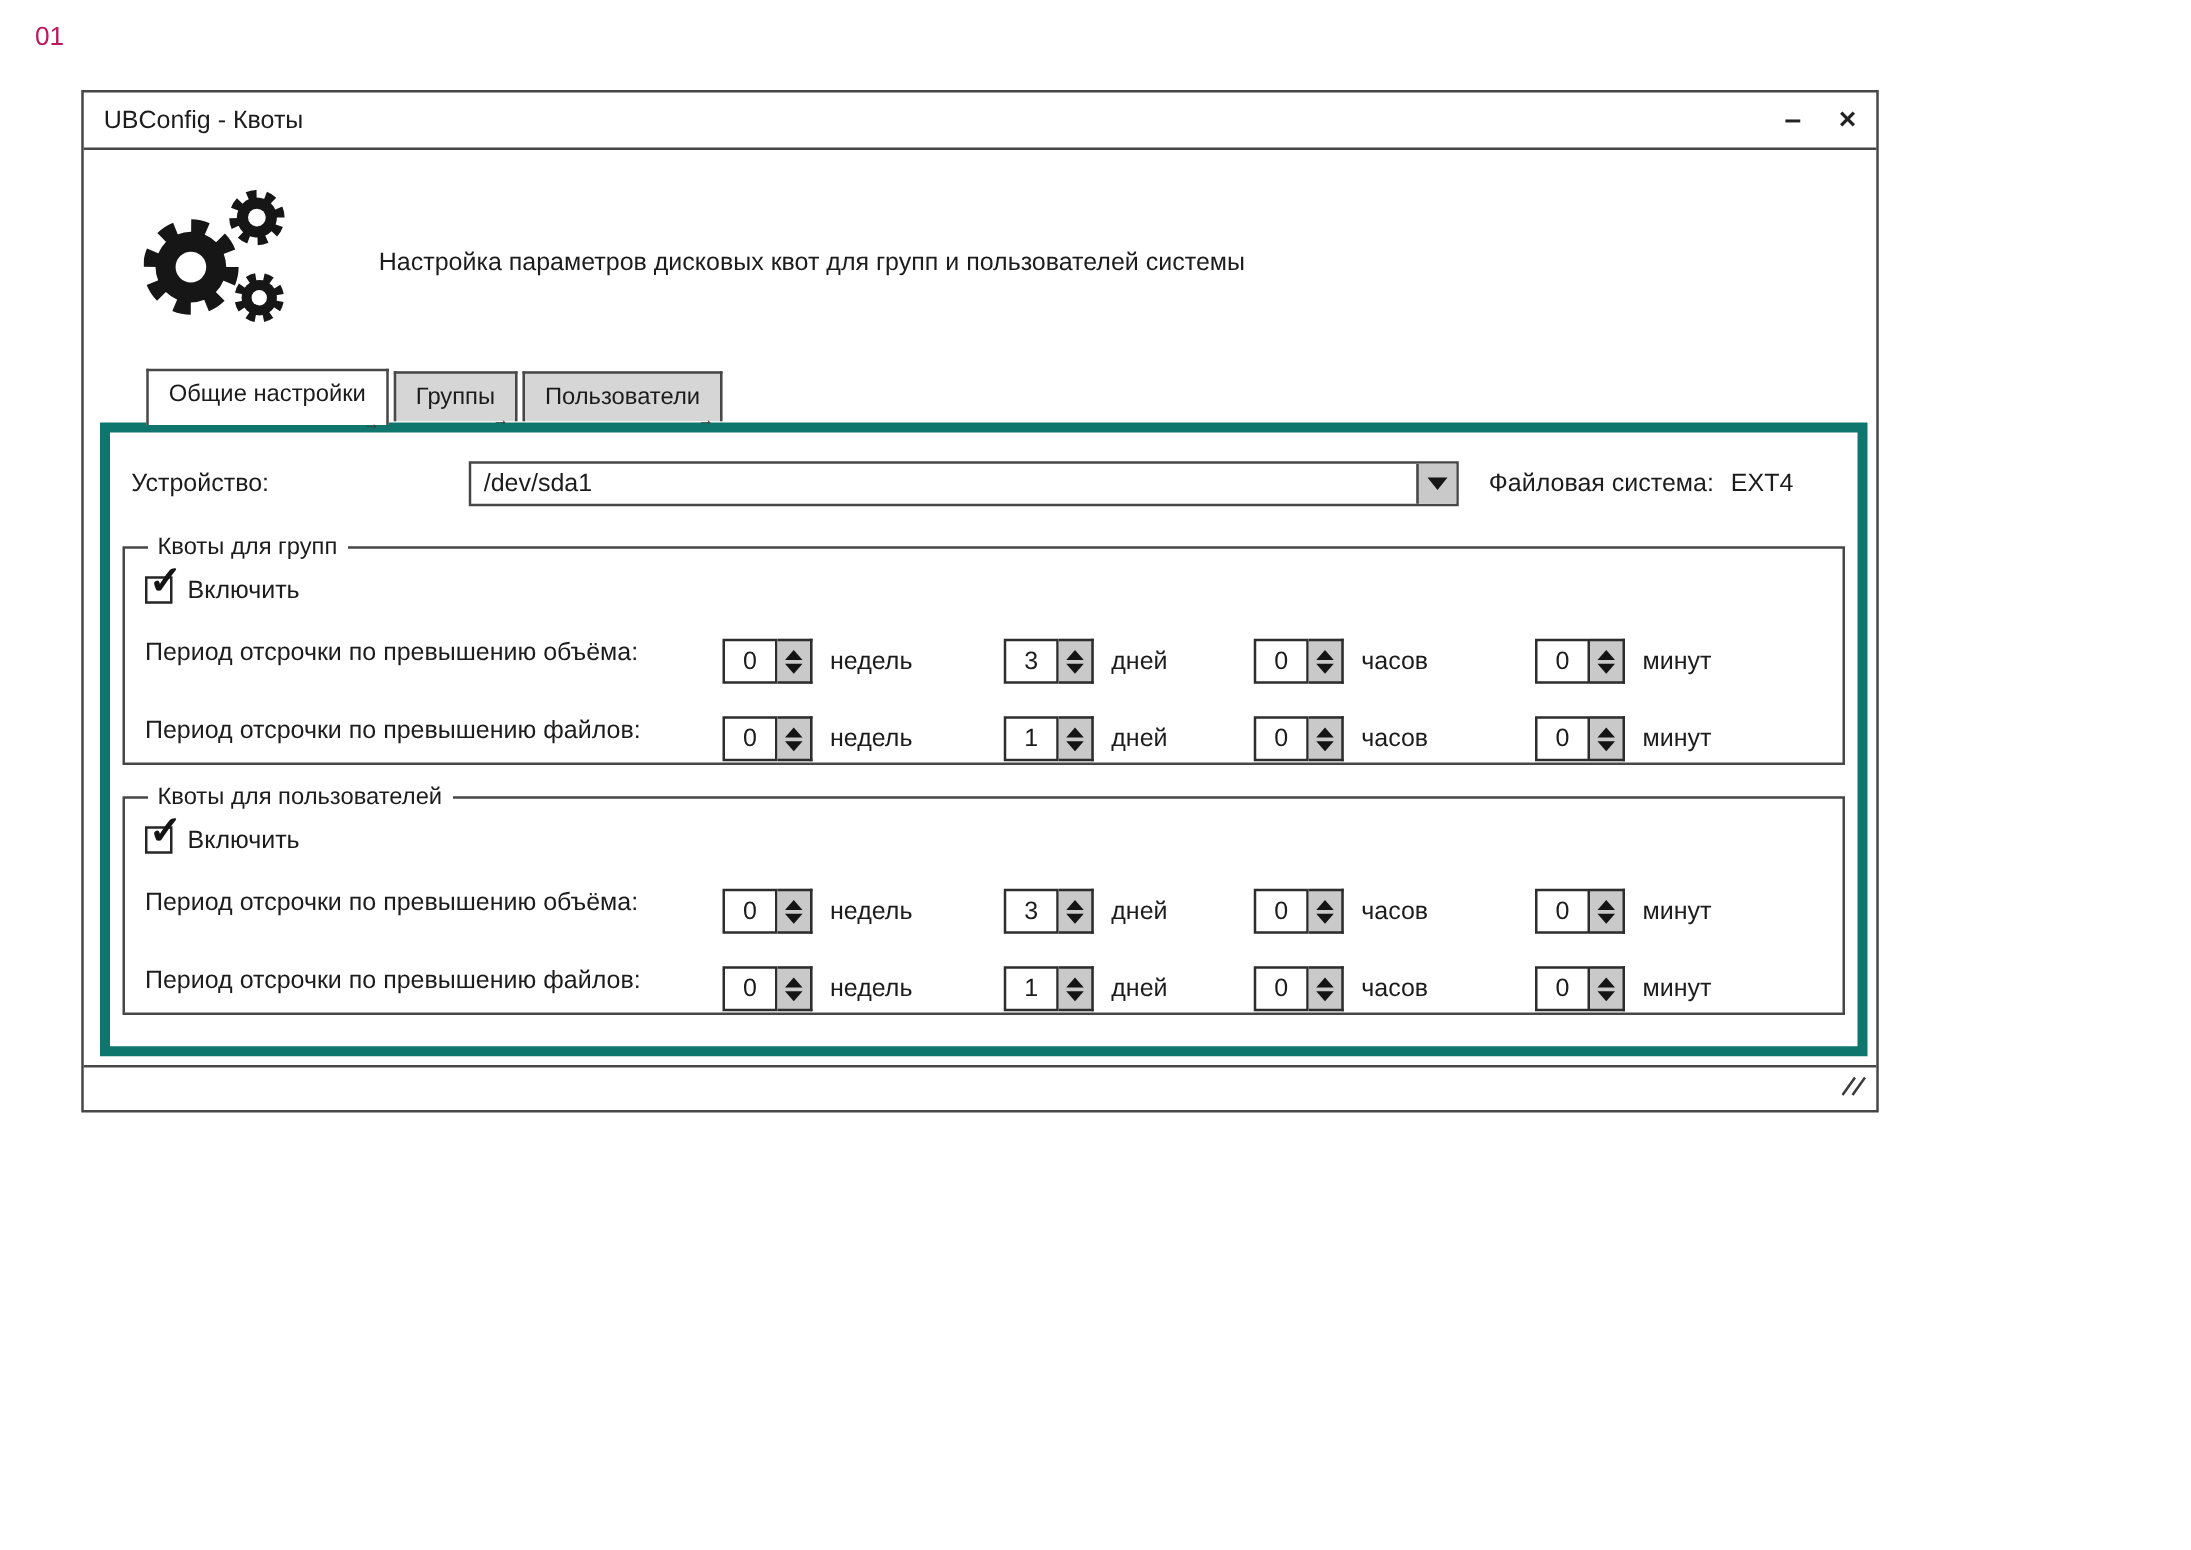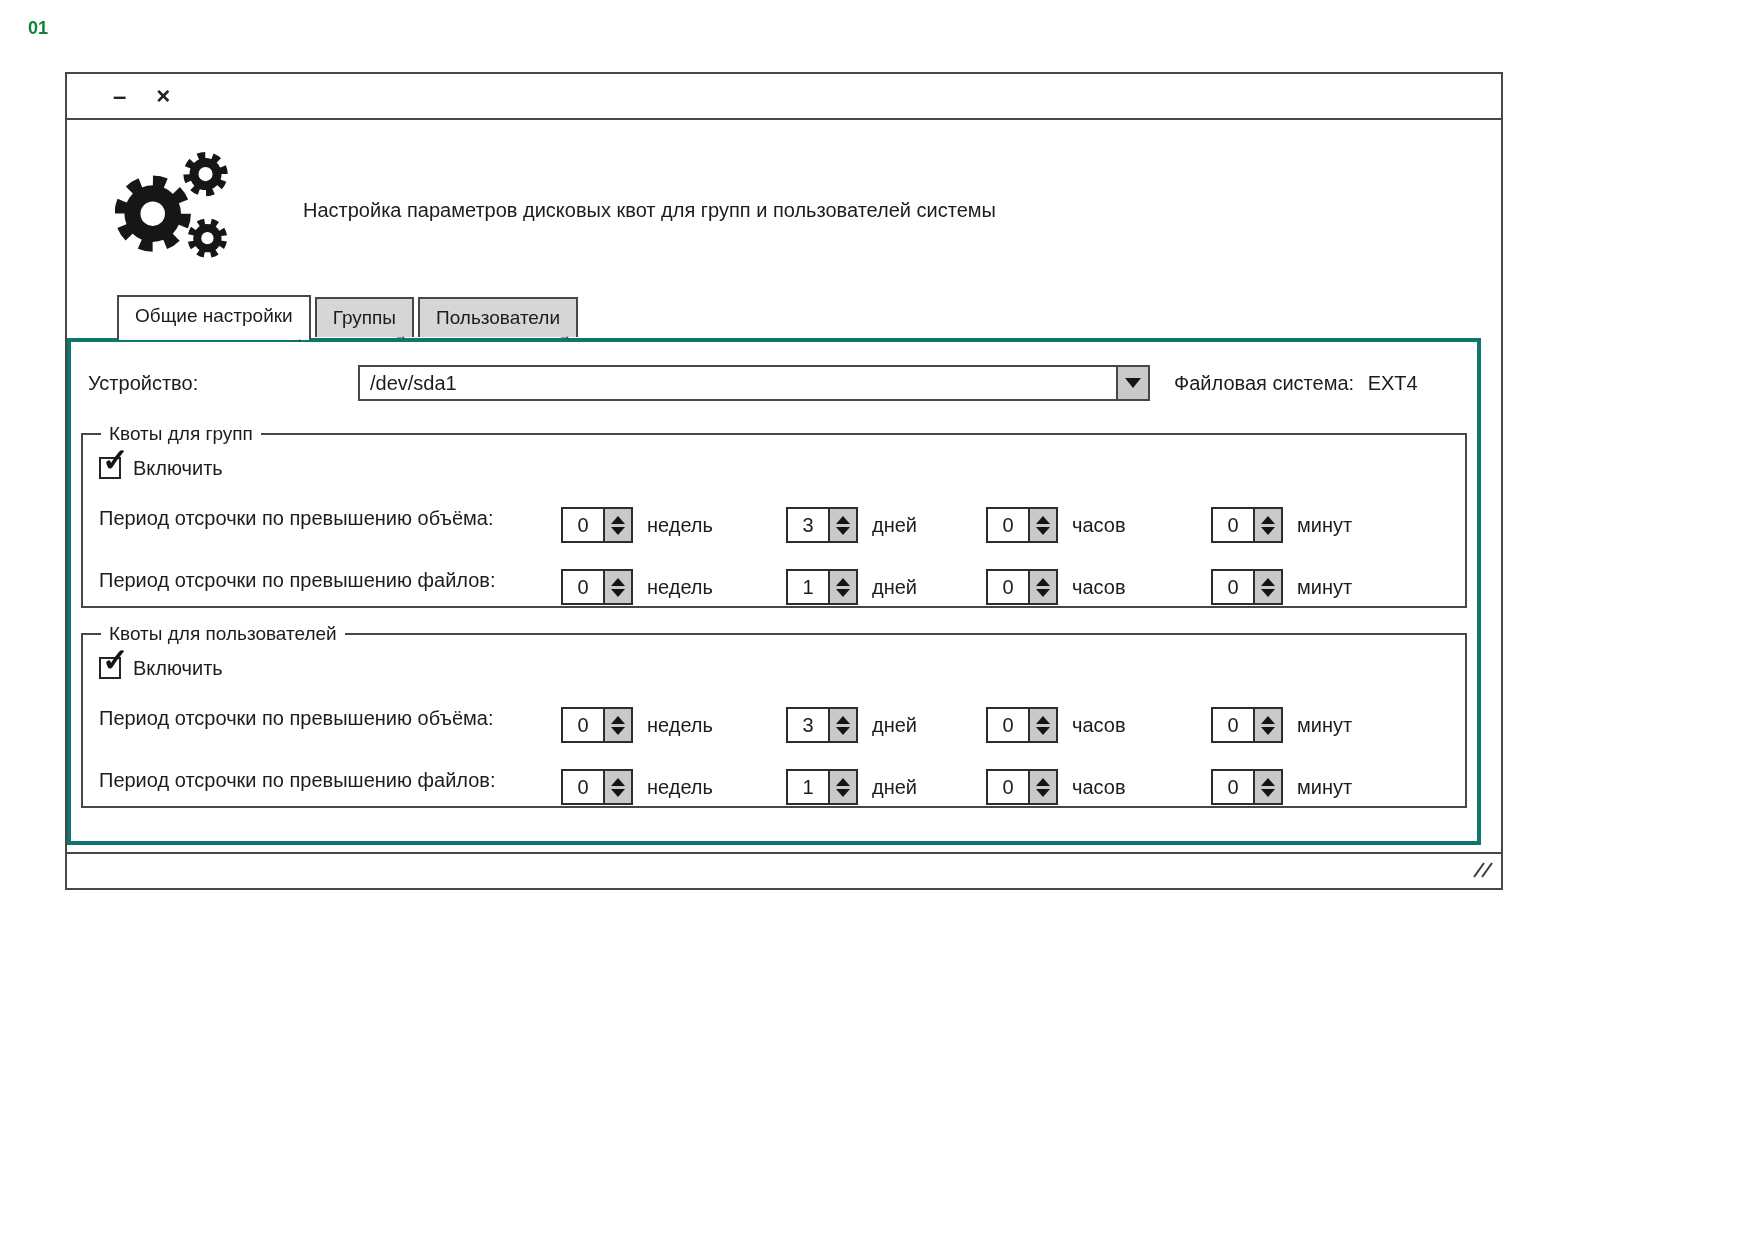--- a/index.html
+++ b/index.html
@@ -1,21 +1,21 @@
 <!DOCTYPE html>
 <html lang="ru"><head>
 <meta charset="utf-8">
 <style>
   * { box-sizing: border-box; }
   html,body { margin:0; padding:0; }
   body {
     width:1753px; height:1240px; background:#ffffff; position:relative;
     font-family:"Liberation Sans", sans-serif; color:#1c1c1c;
   }
-  .fig-label { position:absolute; left:28px; top:18px; font-size:18px; font-weight:bold; color:#15803d; }
+  .fig-label { position:absolute; left:28px; top:18px; font-size:21px; font-weight:normal; color:#be185d; }
 
   .window {
     position:absolute; left:65px; top:72px; width:1438px; height:818px;
     border:2px solid #474747; background:#fff;
   }
   .titlebar {
     height:46px; border-bottom:2px solid #474747; display:flex; align-items:center;
     padding:0 16px; font-size:20px;
   }
   .titlebar .title { flex:1; }
@@ -27,22 +27,22 @@
 
   .tabs { display:flex; align-items:center; margin:25px 0 0 50px; position:relative; z-index:2; }
   .tab {
     position:relative; background:#d6d6d6; border:2px solid #474747; border-bottom:0;
     padding:8px 16px; font-size:19px; margin-right:4px; cursor:default;
   }
   .tab.active { background:#ffffff; padding-bottom:13px; margin-bottom:-2px; z-index:3; }
   .tab-arrow { position:absolute; right:5px; bottom:-6px; font-size:13px; color:#3c3c3c; z-index:4; }
 
   .panel {
-    position:relative; width:1414px; height:507px;
-    border:4px solid #0f766e; z-index:1; background:#fff;
+    position:relative; margin-left:13px; width:1414px; height:507px;
+    border:8px solid #0f766e; z-index:1; background:#fff;
   }
 
   .device-row { display:flex; align-items:center; margin:23px 0 0 17px; }
   .device-label { width:270px; font-size:20px; }
   .combo { width:792px; height:36px; border:2px solid #474747; display:flex; background:#fff; }
   .combo-value { flex:1; display:flex; align-items:center; padding-left:10px; font-size:20px; }
   .combo-btn {
     width:32px; background:#c9c9c9; border-left:2px solid #474747;
     display:flex; align-items:center; justify-content:center;
   }
@@ -83,20 +83,21 @@
   .resize-grip { position:absolute; right:6px; bottom:5px; }
 </style>
 </head>
 <body>
 
 <div class="fig-label">01</div>
 
 <div class="window">
 
   <div class="titlebar">
+    <span class="title">UBConfig - Квоты</span>
     <span class="win-btn"><span>–</span></span>
     <span class="win-btn"><span>×</span></span>
   </div>
 
   <div class="header">
     <span class="gears">
       <svg width="132" height="118" viewBox="0 0 140 124">
         <g>
           <circle cx="40" cy="68" r="34" fill="none" stroke="#161616" stroke-width="13" stroke-dasharray="13.5 13.2"></circle>
           <circle cx="40" cy="68" r="30" fill="#161616"></circle>

